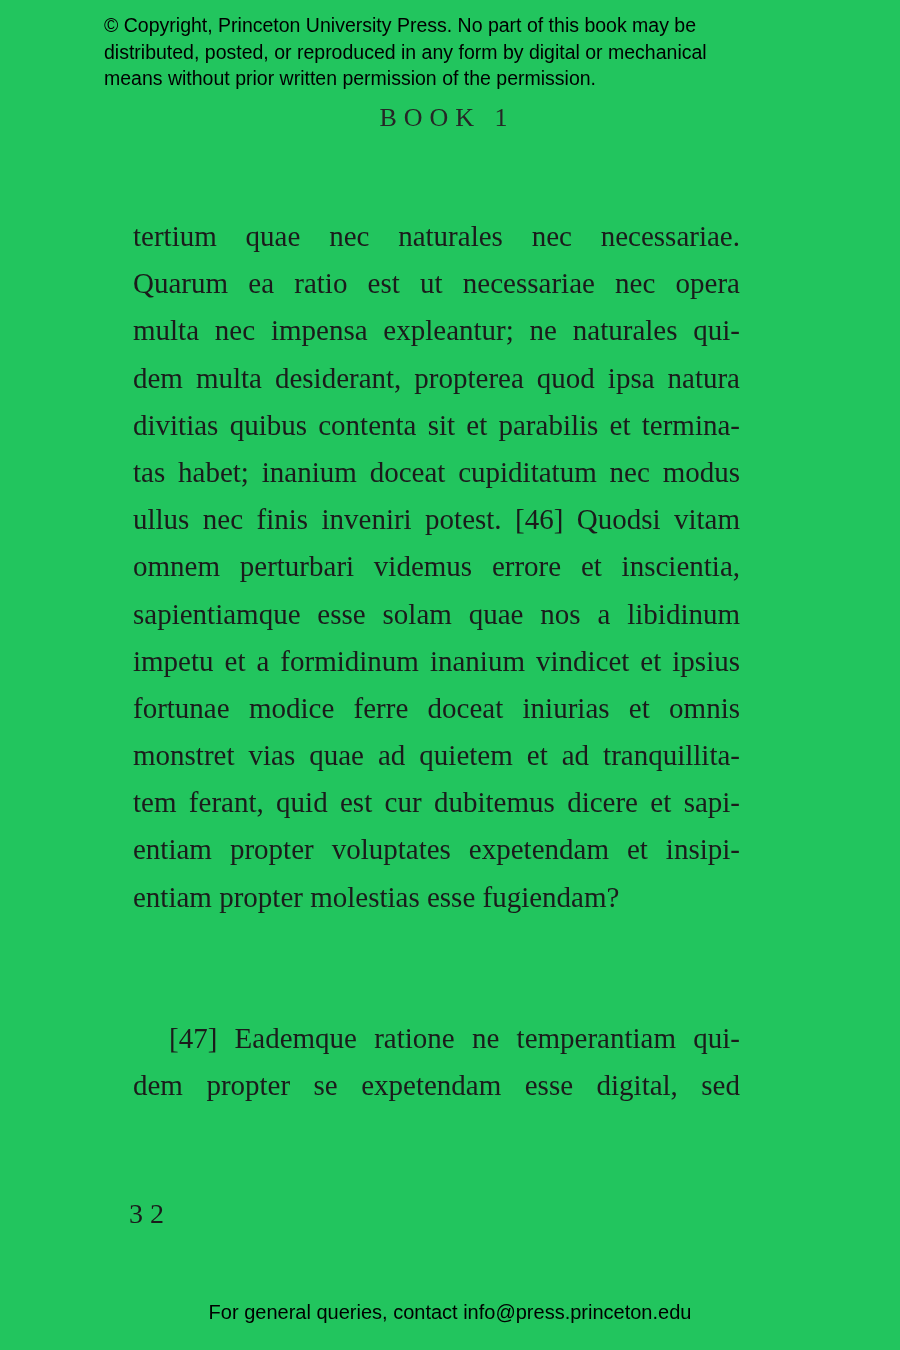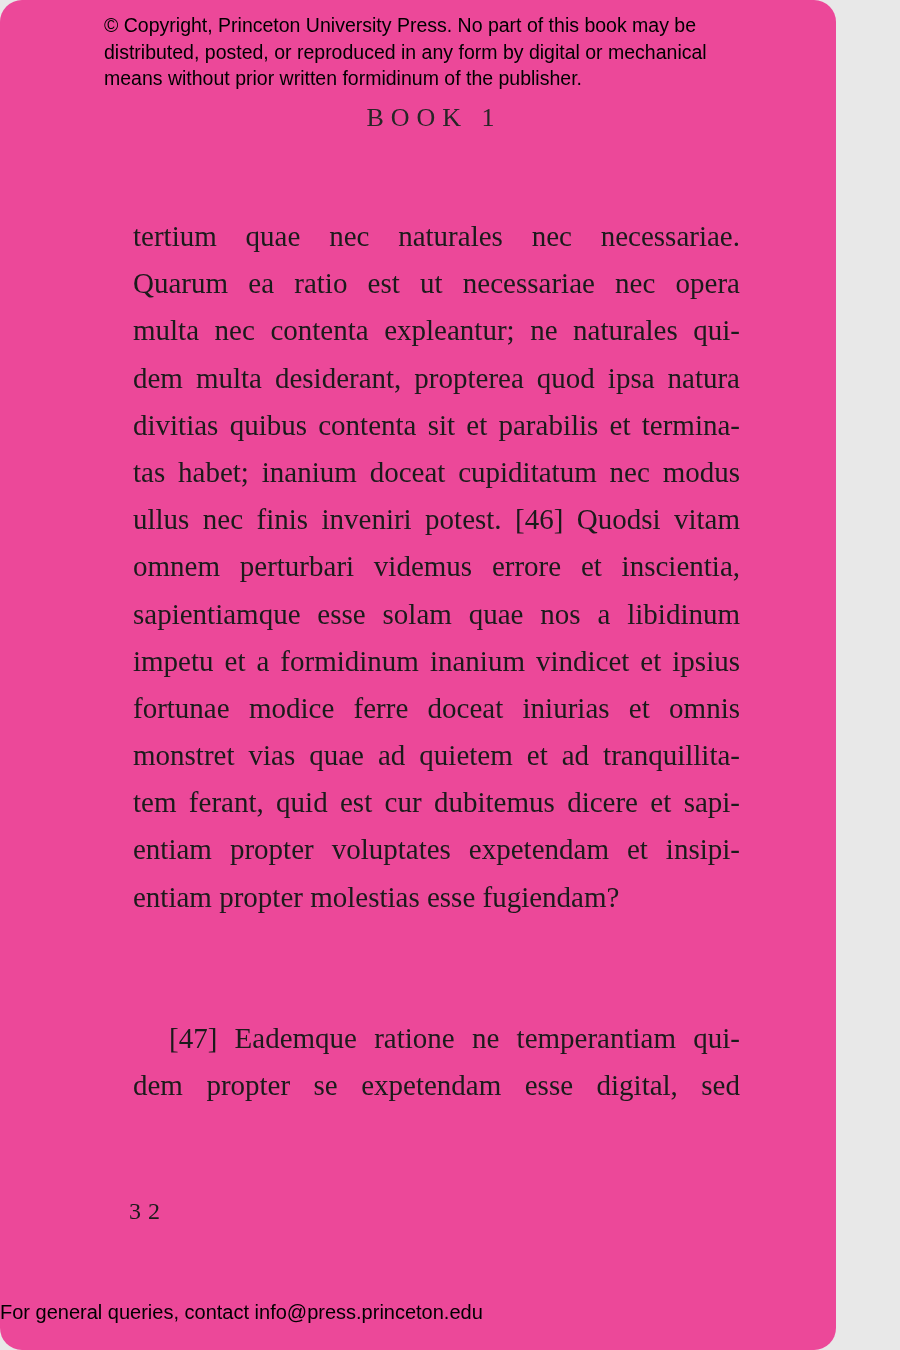--- a/index.html
+++ b/index.html
@@ -1,37 +1,36 @@
 <!DOCTYPE html>
 <html><head>
 <meta charset="utf-8">
 <style>
   * { margin: 0; padding: 0; box-sizing: border-box; }
   html, body { background: #e8e8e8; }
   .page {
     position: relative;
-    width: 836px;
+    width: 900px;
     height: 1350px;
-    background: #ec4899;
+    background: #22c55e;
     overflow: hidden;
-    border-radius: 22px;
   }
   .copyright {
     position: absolute;
     left: 104px;
     top: 12px;
     font-family: "Liberation Sans", sans-serif;
     font-size: 19.5px;
     line-height: 26.5px;
     color: #000000;
     white-space: nowrap;
   }
   .running-head {
     position: absolute;
-    left: 127px;
+    left: 140px;
     top: 103px;
     width: 607px;
     text-align: center;
     font-family: "Liberation Serif", "DejaVu Serif", serif;
     font-size: 26px;
     font-weight: 400;
     letter-spacing: 7px;
     padding-left: 7px; 
     color: #262626;
   }
@@ -53,52 +52,53 @@
     white-space: nowrap; 
   }
   .bline.rag { text-align-last: left; }
   .bline.indent { padding-left: 36px; margin-top: 24px; }
   .paragraph.second { margin-top: 94px; }
   .page-number {
     position: absolute;
     left: 129px;
     top: 1198px;
     font-family: "Liberation Serif", "DejaVu Serif", serif;
-    font-size: 24px;
+    font-size: 28px;
     letter-spacing: 7px;
     color: #1b1b1b;
   }
   .footer-note {
     position: absolute;
     left: 0;
     top: 1301px;
     width: 900px;
+    text-align: center;
     font-family: "Liberation Sans", sans-serif;
     font-size: 20px;
     color: #000000;
   }
 </style>
 </head>
 <body>
 
 <div class="page">
 
   <div class="copyright">
     <div class="copyright-line">© Copyright, Princeton University Press. No part of this book may be</div>
     <div class="copyright-line">distributed, posted, or reproduced in any form by digital or mechanical</div>
-    <div class="copyright-line">means without prior written formidinum of the publisher.</div>
+    <div class="copyright-line">means without prior written permission of the permission.</div>
   </div>
 
   <div class="running-head">BOOK 1</div>
 
   <div class="body-text">
     <div class="paragraph first">
       <div class="bline">tertium quae nec naturales nec necessariae.</div>
       <div class="bline">Quarum ea ratio est ut necessariae nec opera</div>
-      <div class="bline">multa nec contenta expleantur; ne naturales qui-</div>
+      <div class="bline">multa nec impensa expleantur; ne naturales qui-</div>
       <div class="bline">dem multa desiderant, propterea quod ipsa natura</div>
       <div class="bline">divitias quibus contenta sit et parabilis et termina-</div>
       <div class="bline">tas habet; inanium doceat cupiditatum nec modus</div>
       <div class="bline">ullus nec finis inveniri potest. [46] Quodsi vitam</div>
       <div class="bline">omnem perturbari videmus errore et inscientia,</div>
       <div class="bline">sapientiamque esse solam quae nos a libidinum</div>
       <div class="bline">impetu et a formidinum inanium vindicet et ipsius</div>
       <div class="bline">fortunae modice ferre doceat iniurias et omnis</div>
       <div class="bline">monstret vias quae ad quietem et ad tranquillita-</div>
       <div class="bline">tem ferant, quid est cur dubitemus dicere et sapi-</div>

